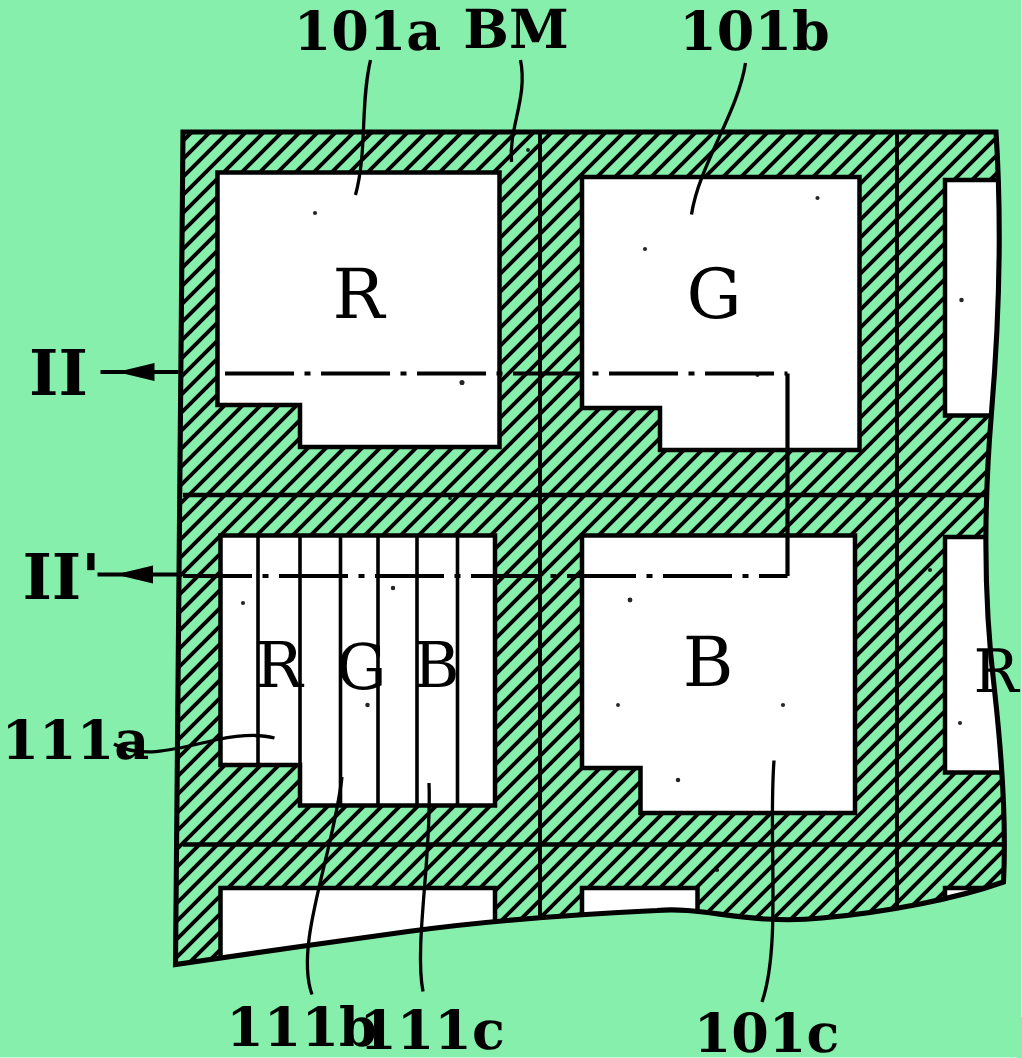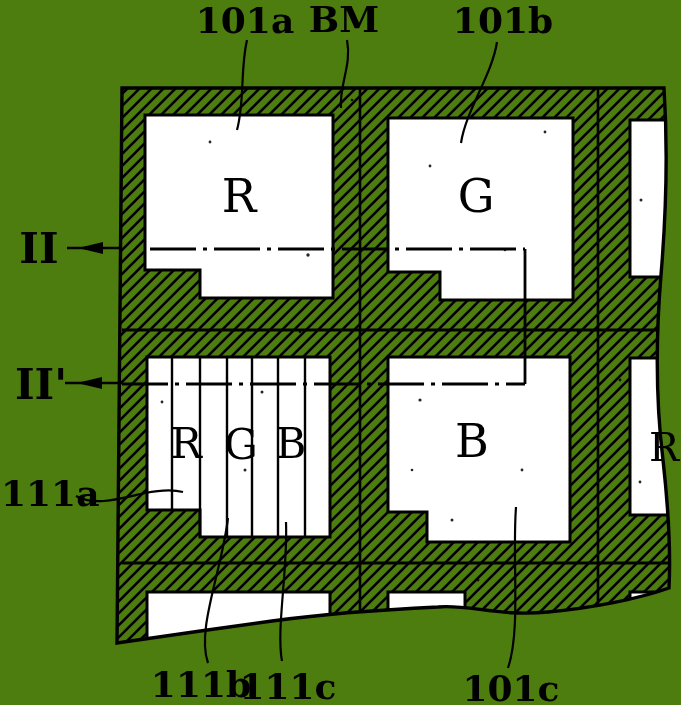--- a/index.html
+++ b/index.html
@@ -1,16 +1,16 @@
 <!DOCTYPE html>
 <html><head>
 <meta charset="utf-8">
 <style>
   html,body { margin:0; padding:0; background:#ffffff; }
-  .stage { position:relative; width:681px; height:705px; background:#4d7c0f; overflow:hidden; }
+  .stage { position:relative; width:681px; height:705px; background:#86efac; overflow:hidden; }
   svg { display:block; }
   .fig-label { font-family:"DejaVu Serif","Liberation Serif",serif; font-weight:bold; fill:#000; }
   .pixel-letter { font-family:"DejaVu Serif","Liberation Serif",serif; font-weight:normal; fill:#000; }
 </style>
 </head>
 <body>
 
 <div class="stage">
 <svg width="681" height="705" viewBox="0 0 681 705">
   <defs>

